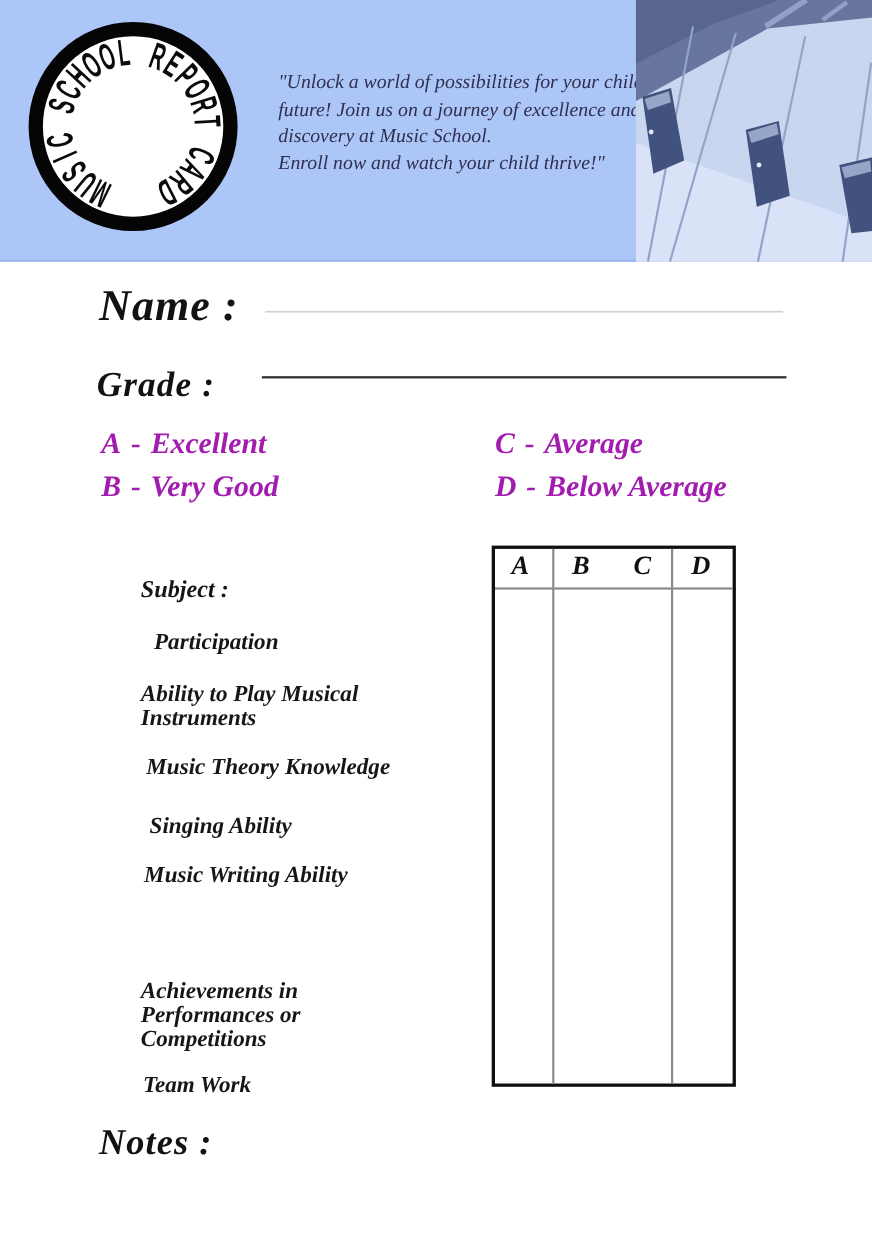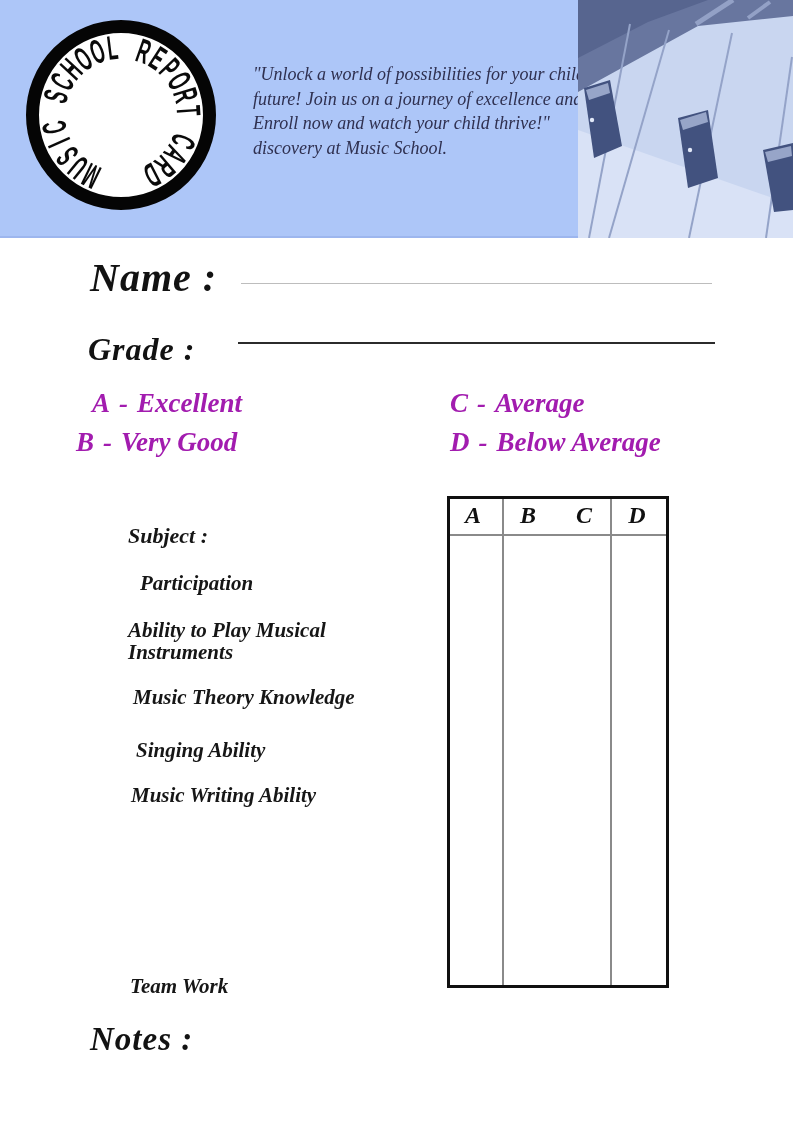--- a/index.html
+++ b/index.html
@@ -19,21 +19,21 @@
   
   .lbl{position:absolute;font-family:"Liberation Serif",serif;font-style:italic;font-weight:700;color:#121212;white-space:nowrap;}
   .name-lbl{left:90px;top:254px;font-size:40px;letter-spacing:1px;}
   .grade-lbl{left:88px;top:311px;font-size:32px;letter-spacing:1px;margin-top:20px;}
   .name-line{position:absolute;left:241px;top:283px;width:471px;height:1px;background:#bdbdbd;}
   .grade-line{position:absolute;left:238px;top:342px;width:477px;height:2px;background:#2b2b2b;}
   
   .legend-item{position:absolute;font-family:"Liberation Serif",serif;font-style:italic;font-weight:700;
     font-size:27px;color:#a21caf;white-space:nowrap;}
   .legend-item .dash{margin:0 9px;}
-  .legend-a{left:92px;top:388px;} .legend-b{left:76px;top:427px;text-align:center;}
+  .legend-a{left:92px;top:388px;} .legend-b{left:92px;top:427px;text-align:center;}
   .legend-c{left:450px;top:388px;} .legend-d{left:450px;top:427px;}
   
   .subject{position:absolute;font-family:Liberation Serif, serif;font-style:italic;font-weight:700;
     font-size:21px;line-height:22px;color:#161616;margin-top:31px;}
   .subject-heading{left:128px;top:494px;font-size:22px;}
   .s1{left:140px;top:541px;} .s2{left:128px;top:588px;width:280px;}
   .s3{left:133px;top:655px;} .s4{left:136px;top:708px;text-align:right;}
   .s5{left:131px;top:753px;} .s6{left:128px;top:798px;width:280px;}
   .s7{left:128px;top:858px;width:215px;} .s8{left:130px;top:944px;}
   
@@ -82,22 +82,22 @@
           <text transform="rotate(112.95652173913044 108 108) translate(108 52) scale(0.5 1)" text-anchor="middle" class="logo-char">C</text>
           <text transform="rotate(126.30434782608694 108 108) translate(108 52) scale(0.5 1)" text-anchor="middle" class="logo-char">A</text>
           <text transform="rotate(139.6521739130435 108 108) translate(108 52) scale(0.5 1)" text-anchor="middle" class="logo-char">R</text>
           <text transform="rotate(153 108 108) translate(108 52) scale(0.5 1)" text-anchor="middle" class="logo-char">D</text>
         </g>
     </svg>
 
     <div class="quote">
       <div>"Unlock a world of possibilities for your child's</div>
       <div>future! Join us on a journey of excellence and</div>
+      <div>discovery at Music School.</div>
       <div>Enroll now and watch your child thrive!"</div>
-      <div>discovery at Music School.</div>
     </div>
 
     <svg class="piano-svg" viewBox="0 0 215 238" preserveAspectRatio="none">
       <rect width="215" height="238" fill="#c9d6f0"></rect>
       <polygon points="0,130 215,205 215,238 0,238" fill="#d9e2f6"></polygon>
       <g>
         <polygon points="0,0 215,0 215,16 120,26 0,92" fill="#68769f"></polygon>
         <polygon points="0,0 130,0 70,22 0,58" fill="#57658f"></polygon>
         <line x1="155" y1="0" x2="118" y2="24" stroke="#93a1c6" stroke-width="5"></line>
         <line x1="192" y1="2" x2="170" y2="18" stroke="#93a1c6" stroke-width="4"></line>
@@ -141,20 +141,21 @@
   <div class="legend-item legend-d">
     <span>D</span><span class="dash">-</span><span>Below Average</span>
   </div>
 
   <div class="subject subject-heading">Subject :</div>
   <div class="subject s1">Participation</div>
   <div class="subject s2">Ability to Play Musical Instruments</div>
   <div class="subject s3">Music Theory Knowledge</div>
   <div class="subject s4">Singing Ability</div>
   <div class="subject s5">Music Writing Ability</div>
+  <div class="subject s7">Achievements in Performances or Competitions</div>
   <div class="subject s8">Team Work</div>
 
   <div class="gtable">
     <span class="col-letter cl-a">A</span>
     <span class="col-letter cl-b">B</span>
     <span class="col-letter cl-c">C</span>
     <span class="col-letter cl-d">D</span>
     <div class="hline"></div>
     <div class="vline1"></div>
     <div class="vline2"></div>

